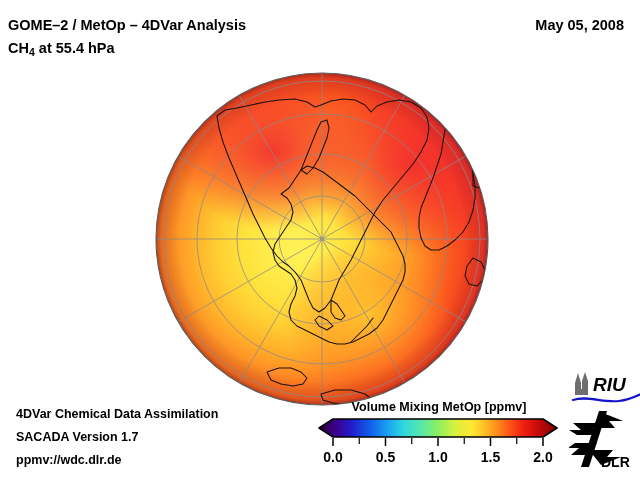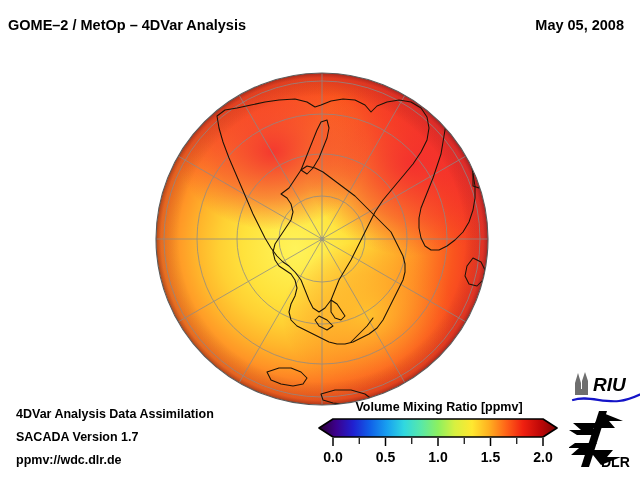--- a/index.html
+++ b/index.html
@@ -105,20 +105,21 @@
     top: 409px;
     width: 70px;
     height: 62px;
   }
 </style>
 </head>
 <body>
 
 <div class="hdr-left">
   <div>GOME–2 / MetOp – 4DVar Analysis</div>
+  <div><span>CH</span><span class="sub">4</span><span> at 55.4 hPa</span></div>
 </div>
 
 <div class="hdr-right">
   <div>May 05, 2008</div>
 </div>
 
 <div id="globe-wrap">
   <svg width="334" height="334" viewBox="0 0 334 334">
     <defs>
       <clipPath id="globeClip">
@@ -247,27 +248,27 @@
 
       <path d="
         M 196,270 L 204,262 L 212,254 L 218,246"></path>
     </g>
 
     <circle cx="167" cy="167" r="166" fill="none" stroke="#5a5a5a" stroke-width="1.1"></circle>
   </svg>
 </div>
 
 <div class="foot-left">
-  <div>4DVar Analysis Data Assimilation</div>
+  <div>4DVar Chemical Data Assimilation</div>
   <div>SACADA Version 1.7</div>
   <div>ppmv://wdc.dlr.de</div>
 </div>
 
 <div id="cbar-block">
-  <div id="cbar-title">Volume Mixing Ratio [ppmv]</div>
+  <div id="cbar-title">Volume Mixing MetOp [ppmv]</div>
   <div id="cbar-svg-holder">
     <svg width="246" height="55" viewBox="0 0 246 55">
       <defs>
         <linearGradient id="cbGrad" x1="0" y1="0" x2="1" y2="0">
           <stop id="cs0" offset="0.000" stop-color="#2a0030"></stop>
           <stop id="cs1" offset="0.071" stop-color="#3c008c"></stop>
           <stop id="cs2" offset="0.143" stop-color="#2020d0"></stop>
           <stop id="cs3" offset="0.214" stop-color="#1060e8"></stop>
           <stop id="cs4" offset="0.286" stop-color="#18a0f0"></stop>
           <stop id="cs5" offset="0.357" stop-color="#30d8e0"></stop>

